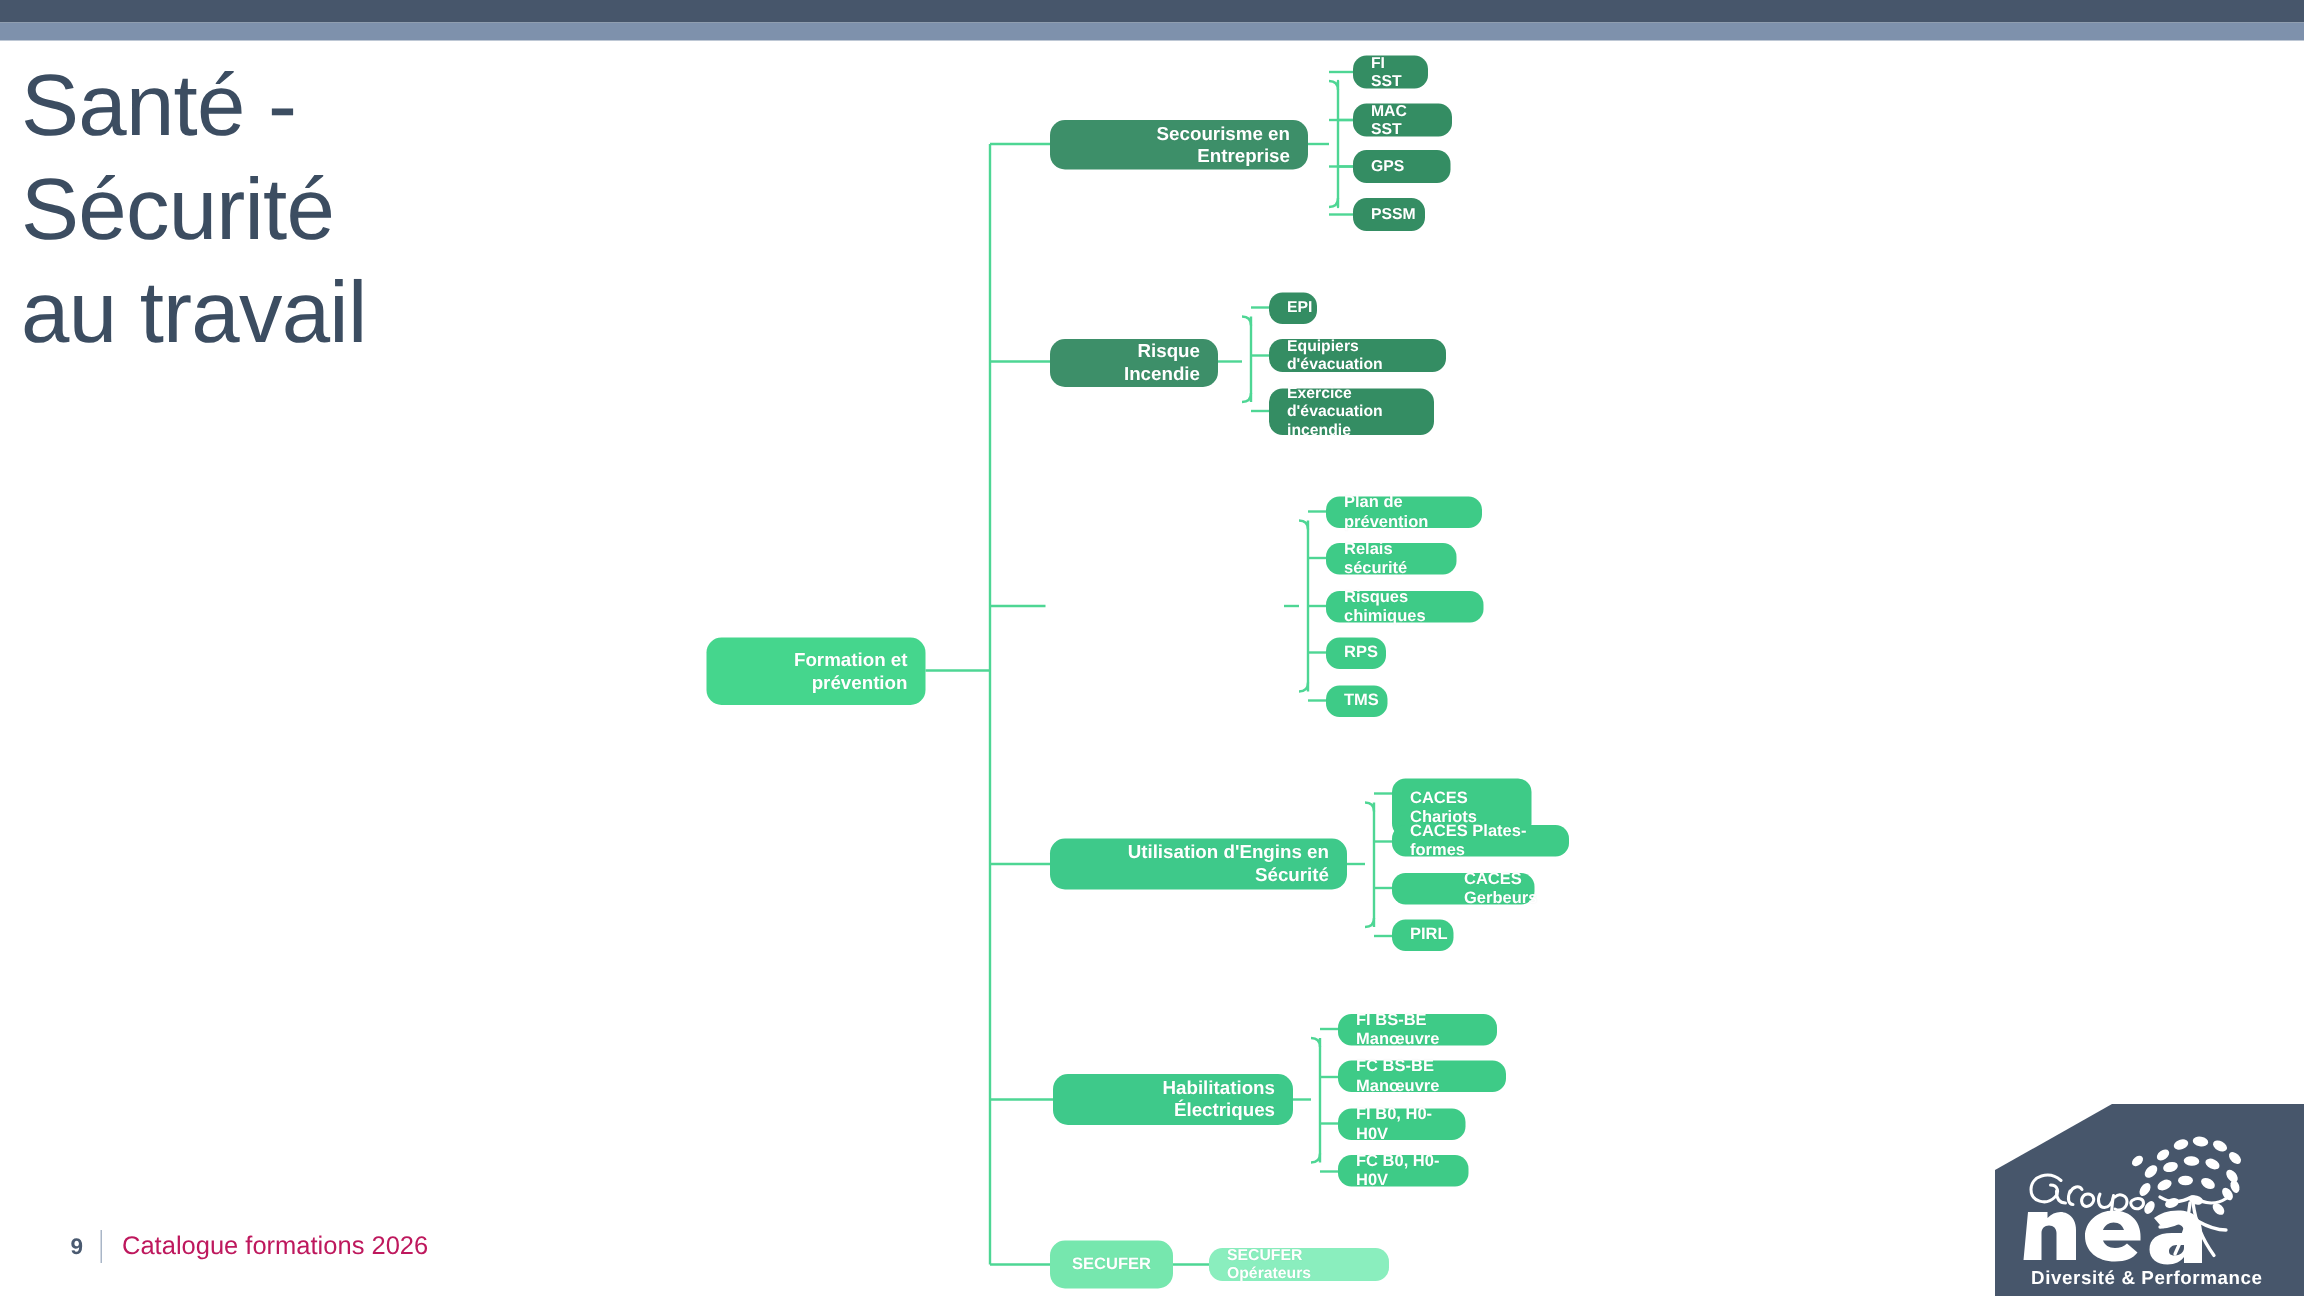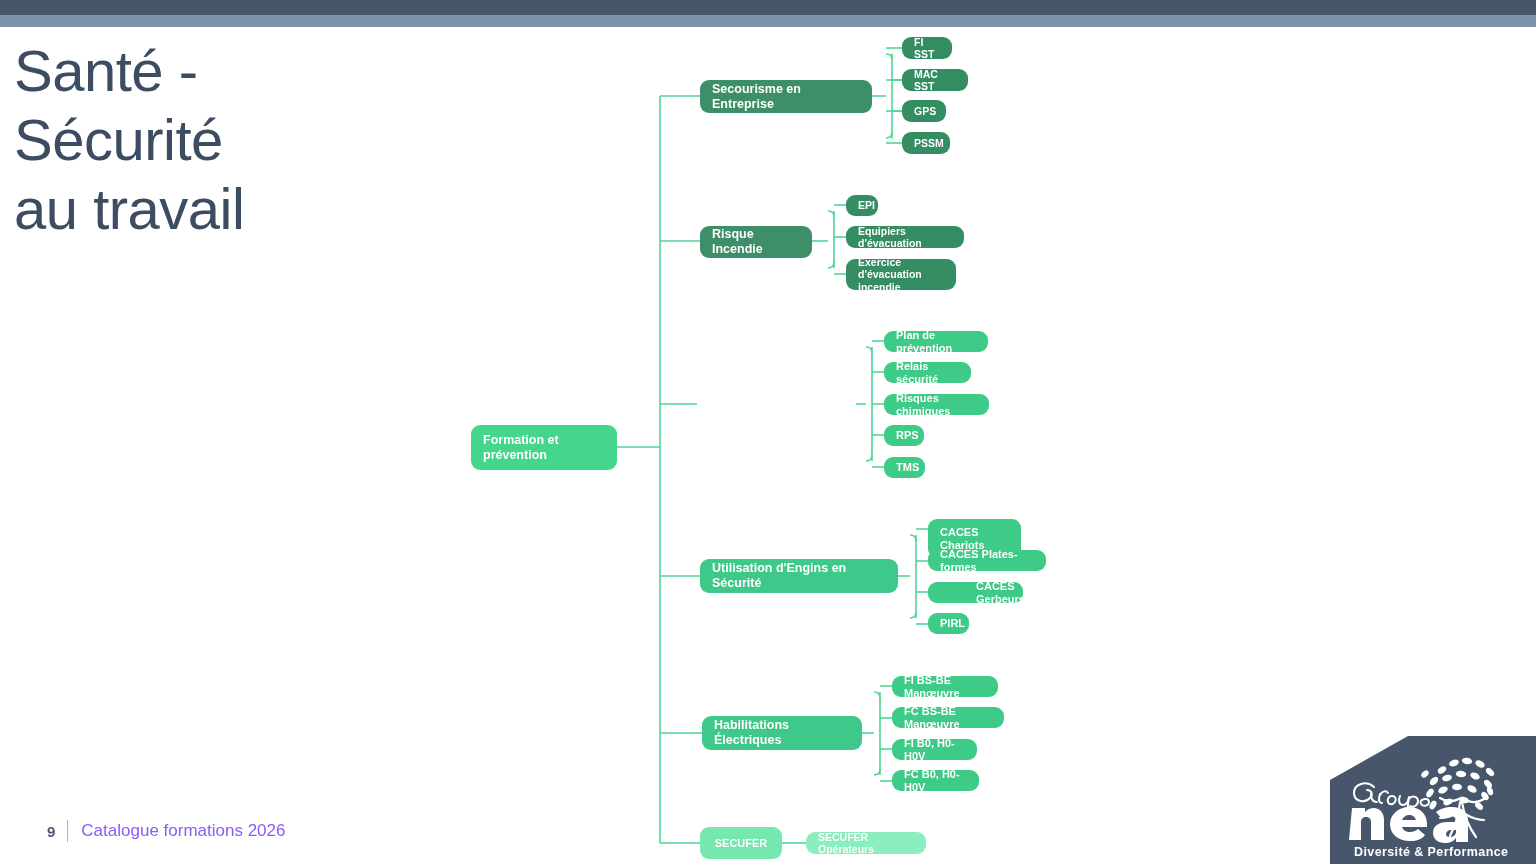--- a/index.html
+++ b/index.html
@@ -19,21 +19,21 @@
   .slide-title {
     position: absolute; left: 14px; top: 36px; width: 430px;
     font-size: 58px; line-height: 1.19; font-weight: 400;
     color: #3c4d61; letter-spacing: -0.5px;
   }
 
   
   .footer { position: absolute; left: 47px; top: 818px; display: flex; align-items: center; height: 26px; }
   .footer-num { font-size: 15px; color: #4a5a70; font-weight: 600; }
   .footer-sep { width: 1px; height: 22px; background: #a9b6c7; margin: 0 13px 0 12px; }
-  .footer-text { font-size: 17px; color: #8b5cf6; font-weight: 400; }
+  .footer-text { font-size: 17px; color: #be185d; font-weight: 400; }
 
   
   .logo-wrap { position: absolute; left: 1330px; top: 736px; width: 206px; height: 128px; overflow: hidden; }
   .logo-panel {
     position: absolute; left: 0; top: 0; width: 206px; height: 128px;
     background: #47566b;
     clip-path: polygon(78px 0, 206px 0, 206px 128px, 0 128px, 0 44px);
   }
   .logo-svg { position: absolute; left: 0; top: 0; }
 
@@ -43,21 +43,21 @@
   .node {
     position: absolute;
     display: flex; align-items: center;
     border-radius: 9px;
     color: #ffffff;
     font-weight: 700;
     padding: 0 12px;
     line-height: 1.18;
     text-shadow: 0 0 1px rgba(0,0,0,0.08);
   }
-  .node.center { justify-content: center; text-align: left; }
+  .node.center { justify-content: center; text-align: right; border-radius: 10px; }
   .n-root   { background: #45d68d; font-size: 12.5px; }
   .n-l2a    { background: #3d8f69; font-size: 12.5px; }
   .n-l2b    { background: #3ec98a; font-size: 12.5px; }
   .n-l3a    { background: #348d63; font-size: 10.5px; }
   .n-l3b    { background: #3ecb87; font-size: 11px; }
   .n-mint   { background: #76e7ae; font-size: 11px; }
   .n-mint2  { background: #8aeebe; font-size: 10.5px; }
 </style>
 </head>
 <body>
@@ -159,21 +159,21 @@
 
     <div class="node n-l2a center" style="left:700px; top:80px; width:172px; height:33px;">
       <span>Secourisme en Entreprise</span>
     </div>
     <div class="node n-l3a" style="left:902px; top:37px; width:50px; height:22px;">
       <span>FI SST</span>
     </div>
     <div class="node n-l3a" style="left:902px; top:69px; width:66px; height:22px;">
       <span>MAC SST</span>
     </div>
-    <div class="node n-l3a" style="left:902px; top:100px; width:44px; height:22px;">
+    <div class="node n-l3a" style="left:902px; top:100px; width:65px; height:22px;">
       <span>GPS</span>
     </div>
     <div class="node n-l3a" style="left:902px; top:132px; width:48px; height:22px;">
       <span>PSSM</span>
     </div>
 
     <div class="node n-l2a center" style="left:700px; top:226px; width:112px; height:32px;">
       <span>Risque Incendie</span>
     </div>
     <div class="node n-l3a" style="left:846px; top:195px; width:32px; height:21px;">

